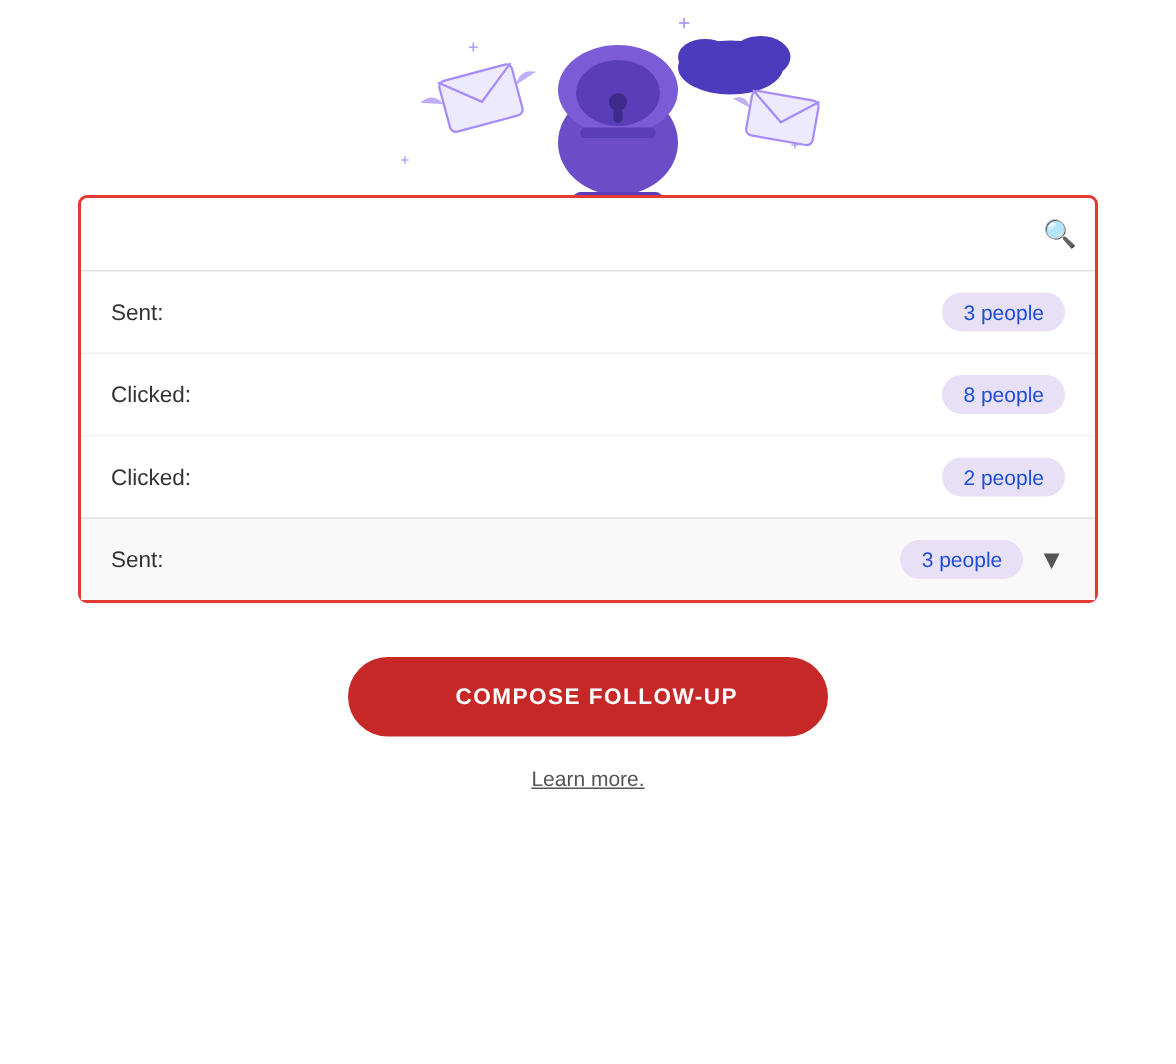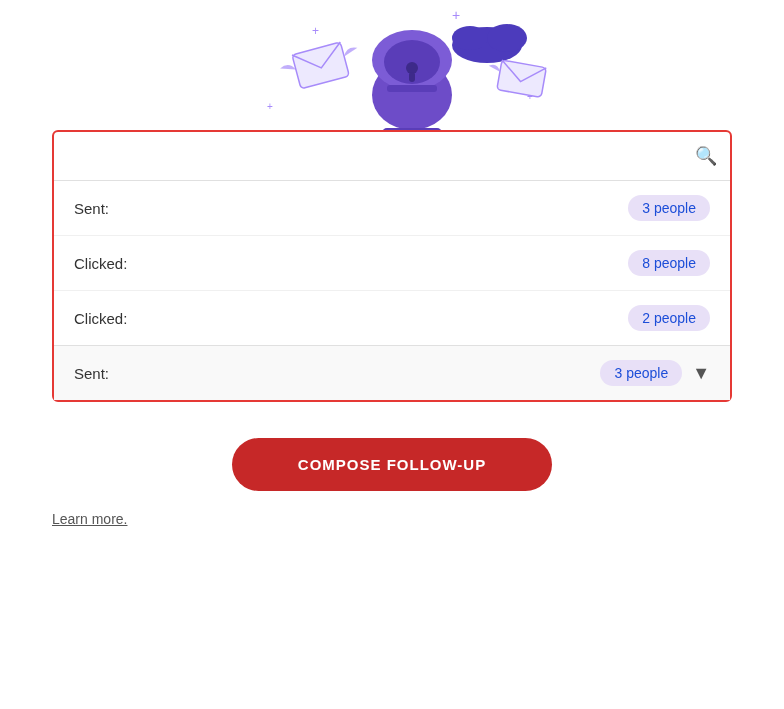--- a/index.html
+++ b/index.html
@@ -148,26 +148,27 @@
       background: #c62828;
       color: #fff;
       border: none;
       border-radius: 30px;
       padding: 18px 60px;
       font-size: 15px;
       font-weight: bold;
       letter-spacing: 1px;
       cursor: pointer;
       width: 320px;
-      text-align: center;
+      text-align: right;
     }
 
     
     .learn-more {
       display: block;
+      text-align: center;
       margin-top: 20px;
       color: #555;
       font-size: 14px;
       text-decoration: underline;
       cursor: pointer;
     }
 
     
     .illus-svg {
       position: absolute;

